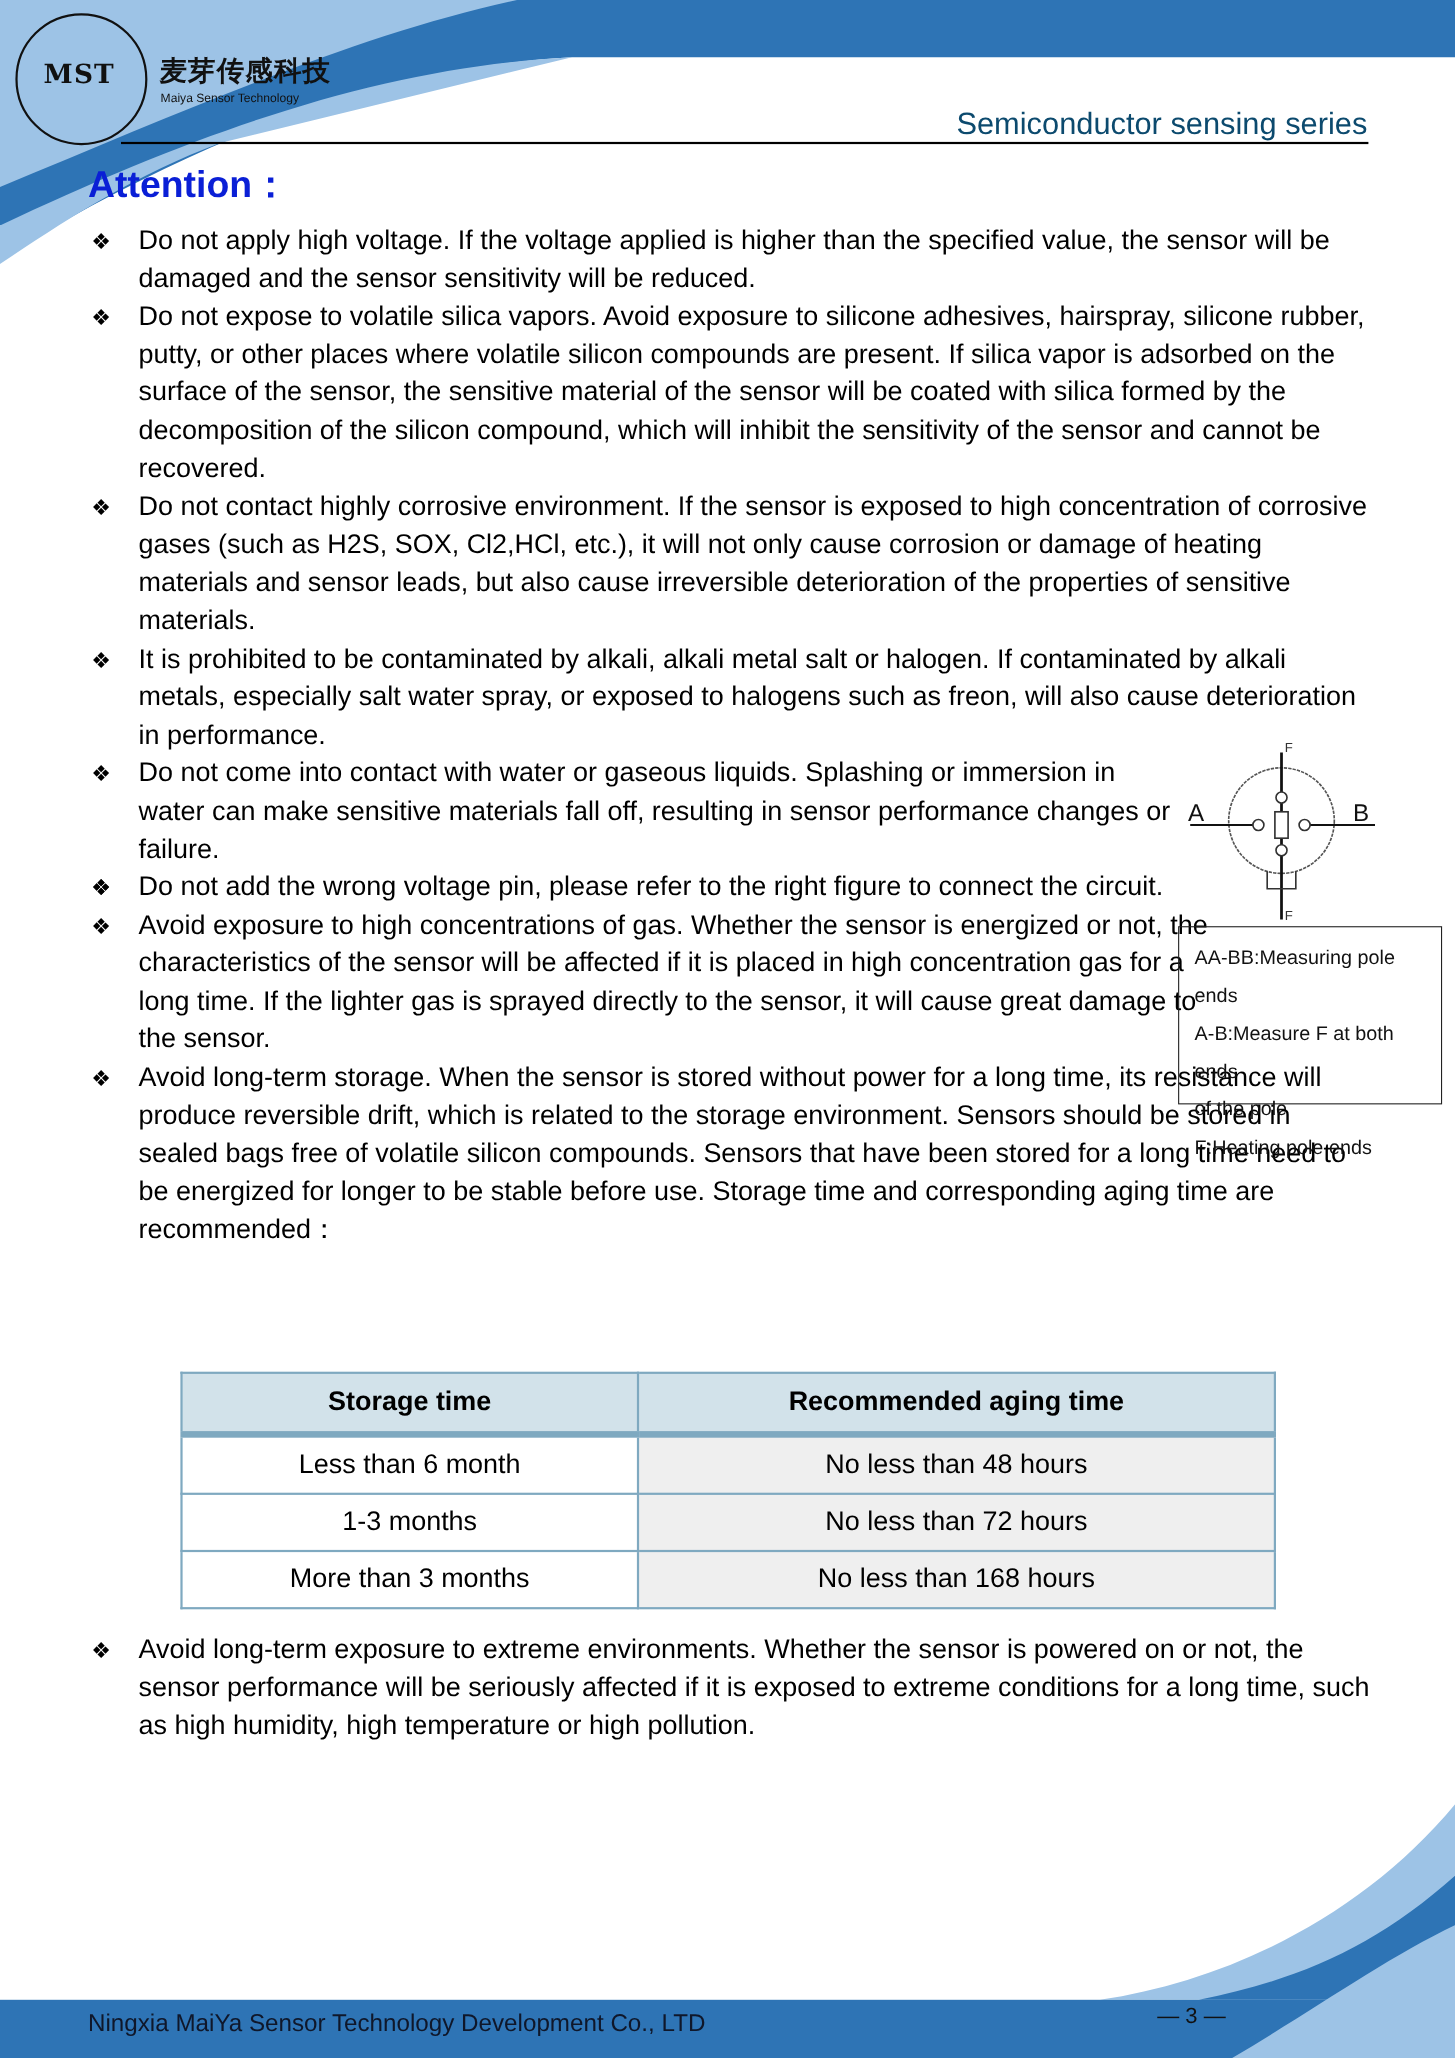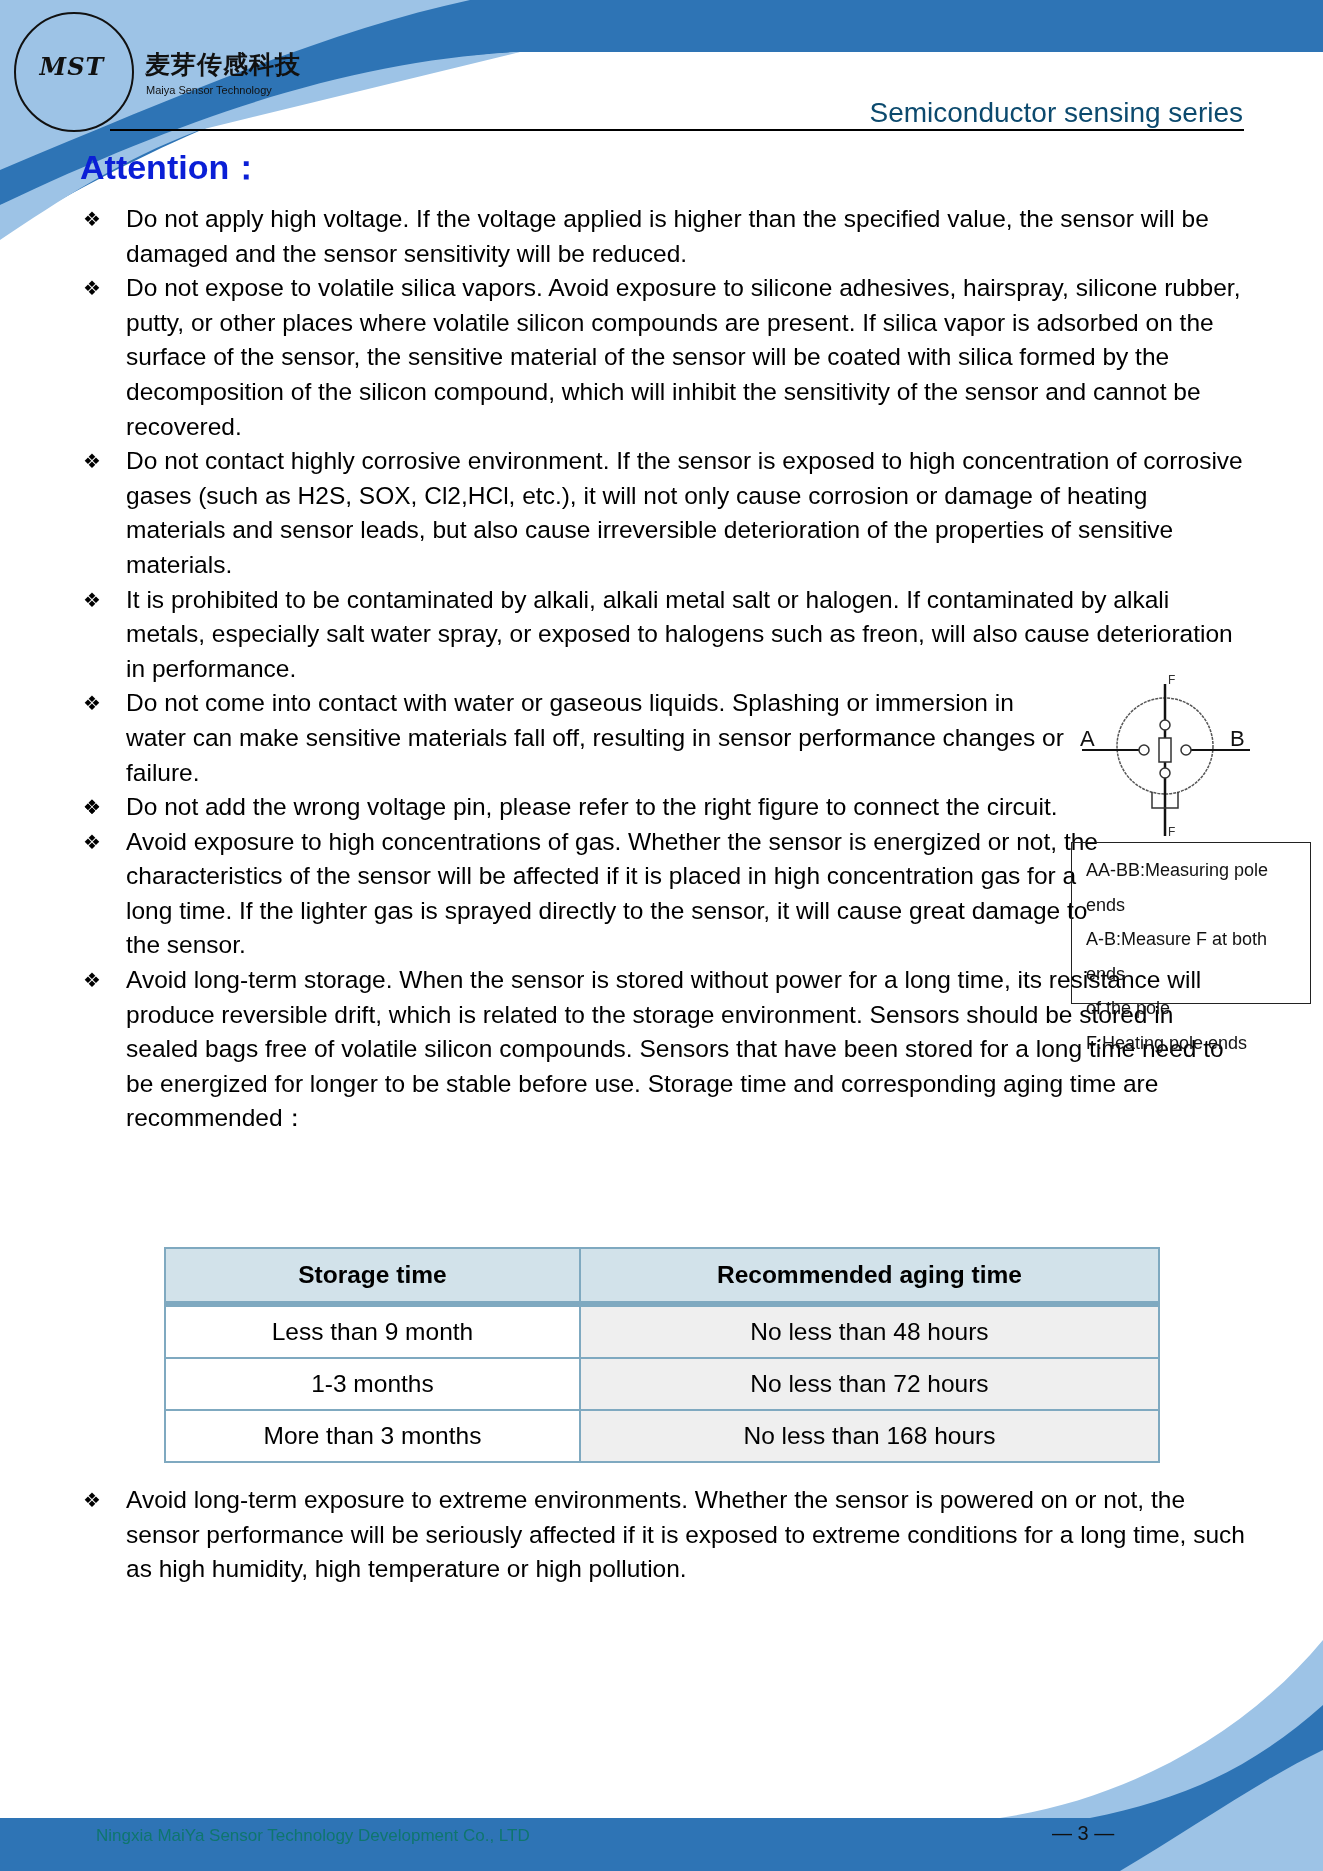--- a/index.html
+++ b/index.html
@@ -12,21 +12,21 @@
   .bg-svg { position: absolute; left: 0; top: 0; width: 1323px; height: 1871px; z-index: 0; }
 
   
   .logo-circle {
     position: absolute; left: 14px; top: 12px; width: 116px; height: 116px;
     border: 2px solid #111; border-radius: 50%; z-index: 2;
   }
   .logo-mst {
     position: absolute; left: 16px; top: 52px; width: 112px; text-align: center;
     font-family: "DejaVu Serif", serif; font-weight: bold; font-size: 24px;
-    letter-spacing: 1px; color: #111; z-index: 3; font-style: italic;
+    letter-spacing: 1px; color: #111; z-index: 3;
   }
   .logo-cn {
     position: absolute; left: 145px; top: 48px; font-size: 25px; font-weight: bold;
     color: #111; z-index: 3; font-family: "DejaVu Sans", sans-serif; letter-spacing: 1px;
   }
   .logo-en {
     position: absolute; left: 146px; top: 84px; font-size: 11px; color: #111; z-index: 3; text-align: center;
   }
   .series-title {
     position: absolute; right: 80px; top: 97px; font-size: 28px; color: #0c4a6e; z-index: 3;
@@ -66,21 +66,21 @@
     border: 2px solid #7fa9c0; text-align: center; height: 50px; padding: 0;
   }
   .storage-table th { background: #d2e2ea; font-weight: bold; height: 52px; border-bottom: 6px solid #7fa9c0; margin-top: 23px; }
   .storage-table td.col2 { background: #efefef; }
   .storage-table td.col1 { background: #ffffff; }
 
   .last-bullet { position: absolute; left: 80px; top: 1483px; width: 1170px; z-index: 3; margin: 0; padding: 0; list-style: none; }
 
   
   .footer-company {
-    position: absolute; left: 96px; top: 1826px; font-size: 17px; color: #0f766e; z-index: 3;
+    position: absolute; left: 80px; top: 1826px; font-size: 22px; color: #0f172a; z-index: 3;
     font-family: "Liberation Sans Narrow", "Liberation Sans", sans-serif;
   }
   .footer-page {
     position: absolute; left: 1052px; top: 1822px; font-size: 20px; color: #111; z-index: 3;
   }
 </style>
 </head>
 <body>
 
 <svg class="bg-svg" viewBox="0 0 1323 1871">
@@ -171,21 +171,21 @@
 
 <table class="storage-table">
   <thead>
     <tr>
       <th>Storage time</th>
       <th>Recommended aging time</th>
     </tr>
   </thead>
   <tbody>
     <tr>
-      <td class="col1">Less than 9 month</td>
+      <td class="col1">Less than 6 month</td>
       <td class="col2">No less than 48 hours</td>
     </tr>
     <tr>
       <td class="col1">1-3 months</td>
       <td class="col2">No less than 72 hours</td>
     </tr>
     <tr>
       <td class="col1">More than 3 months</td>
       <td class="col2">No less than 168 hours</td>
     </tr>

